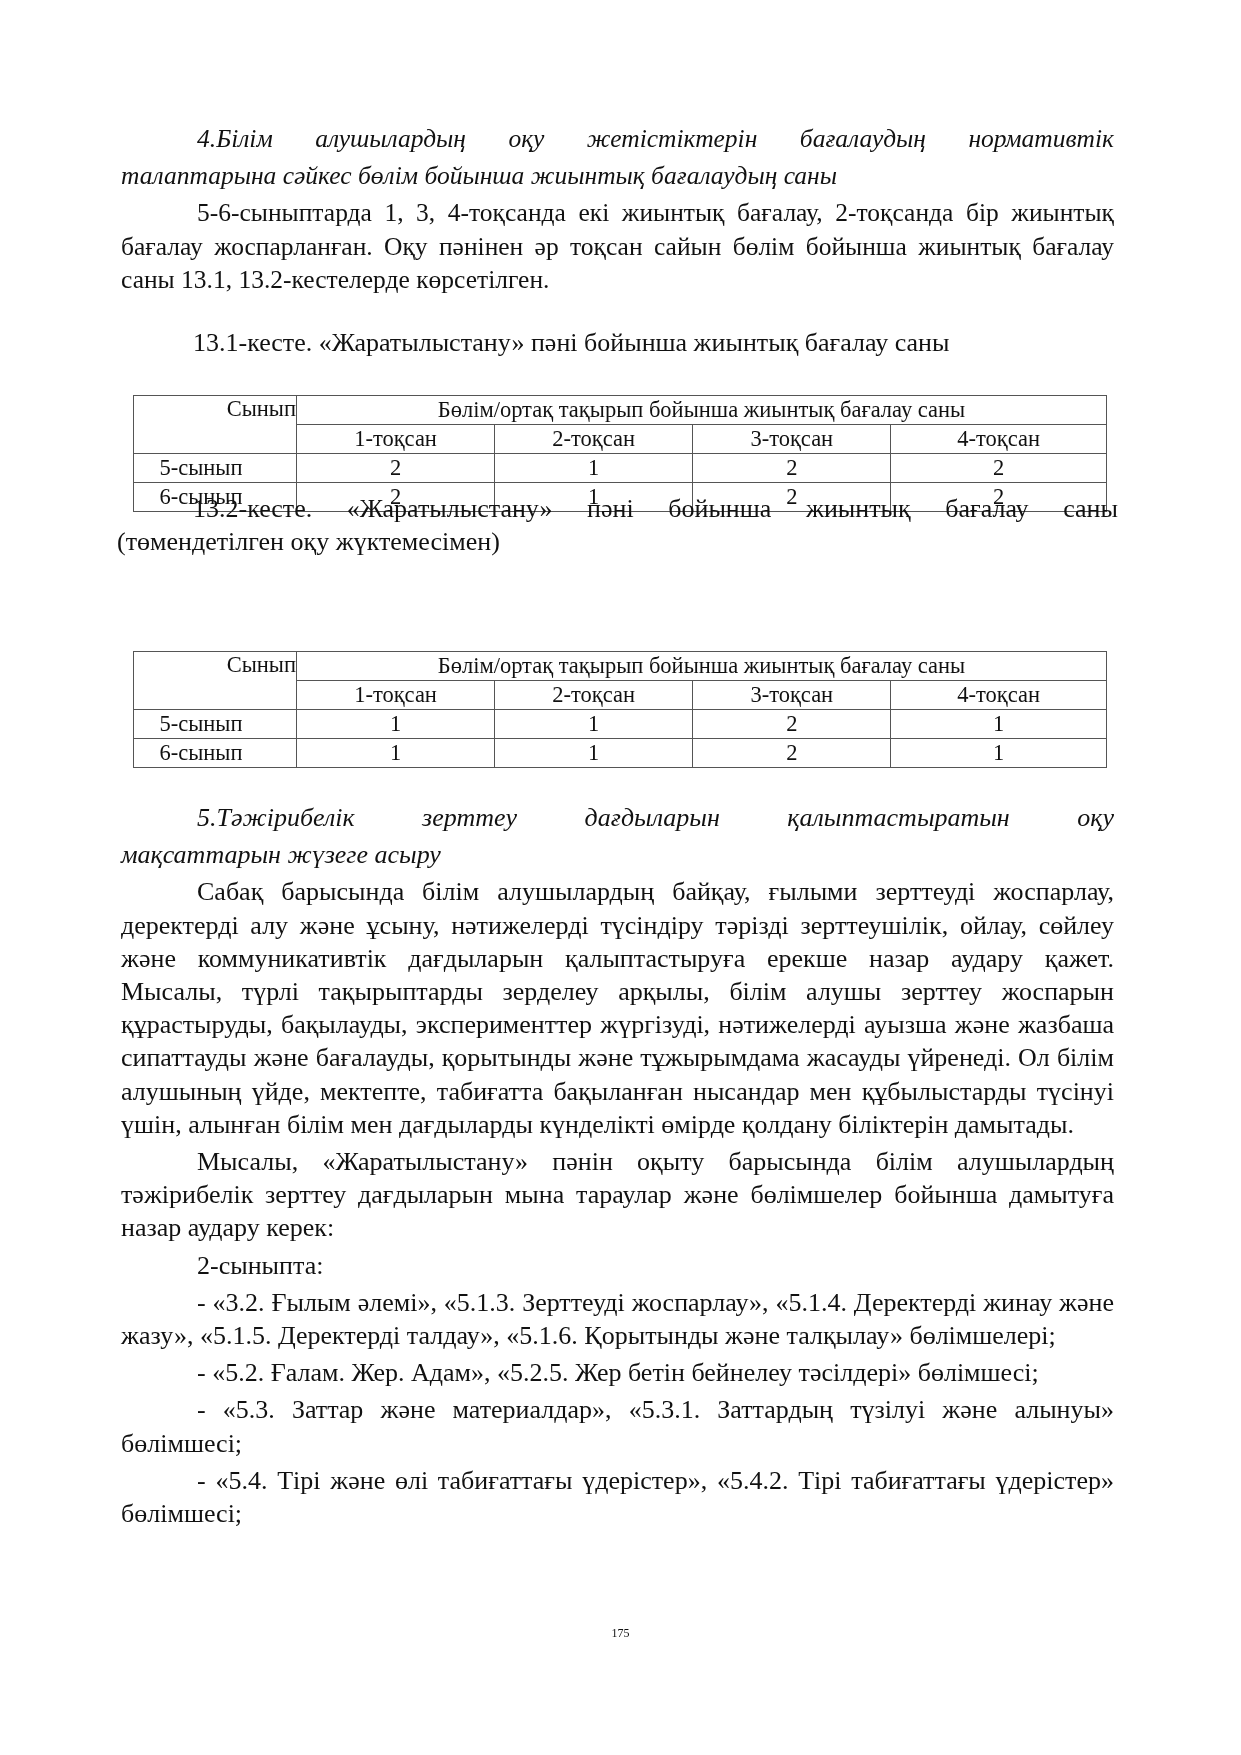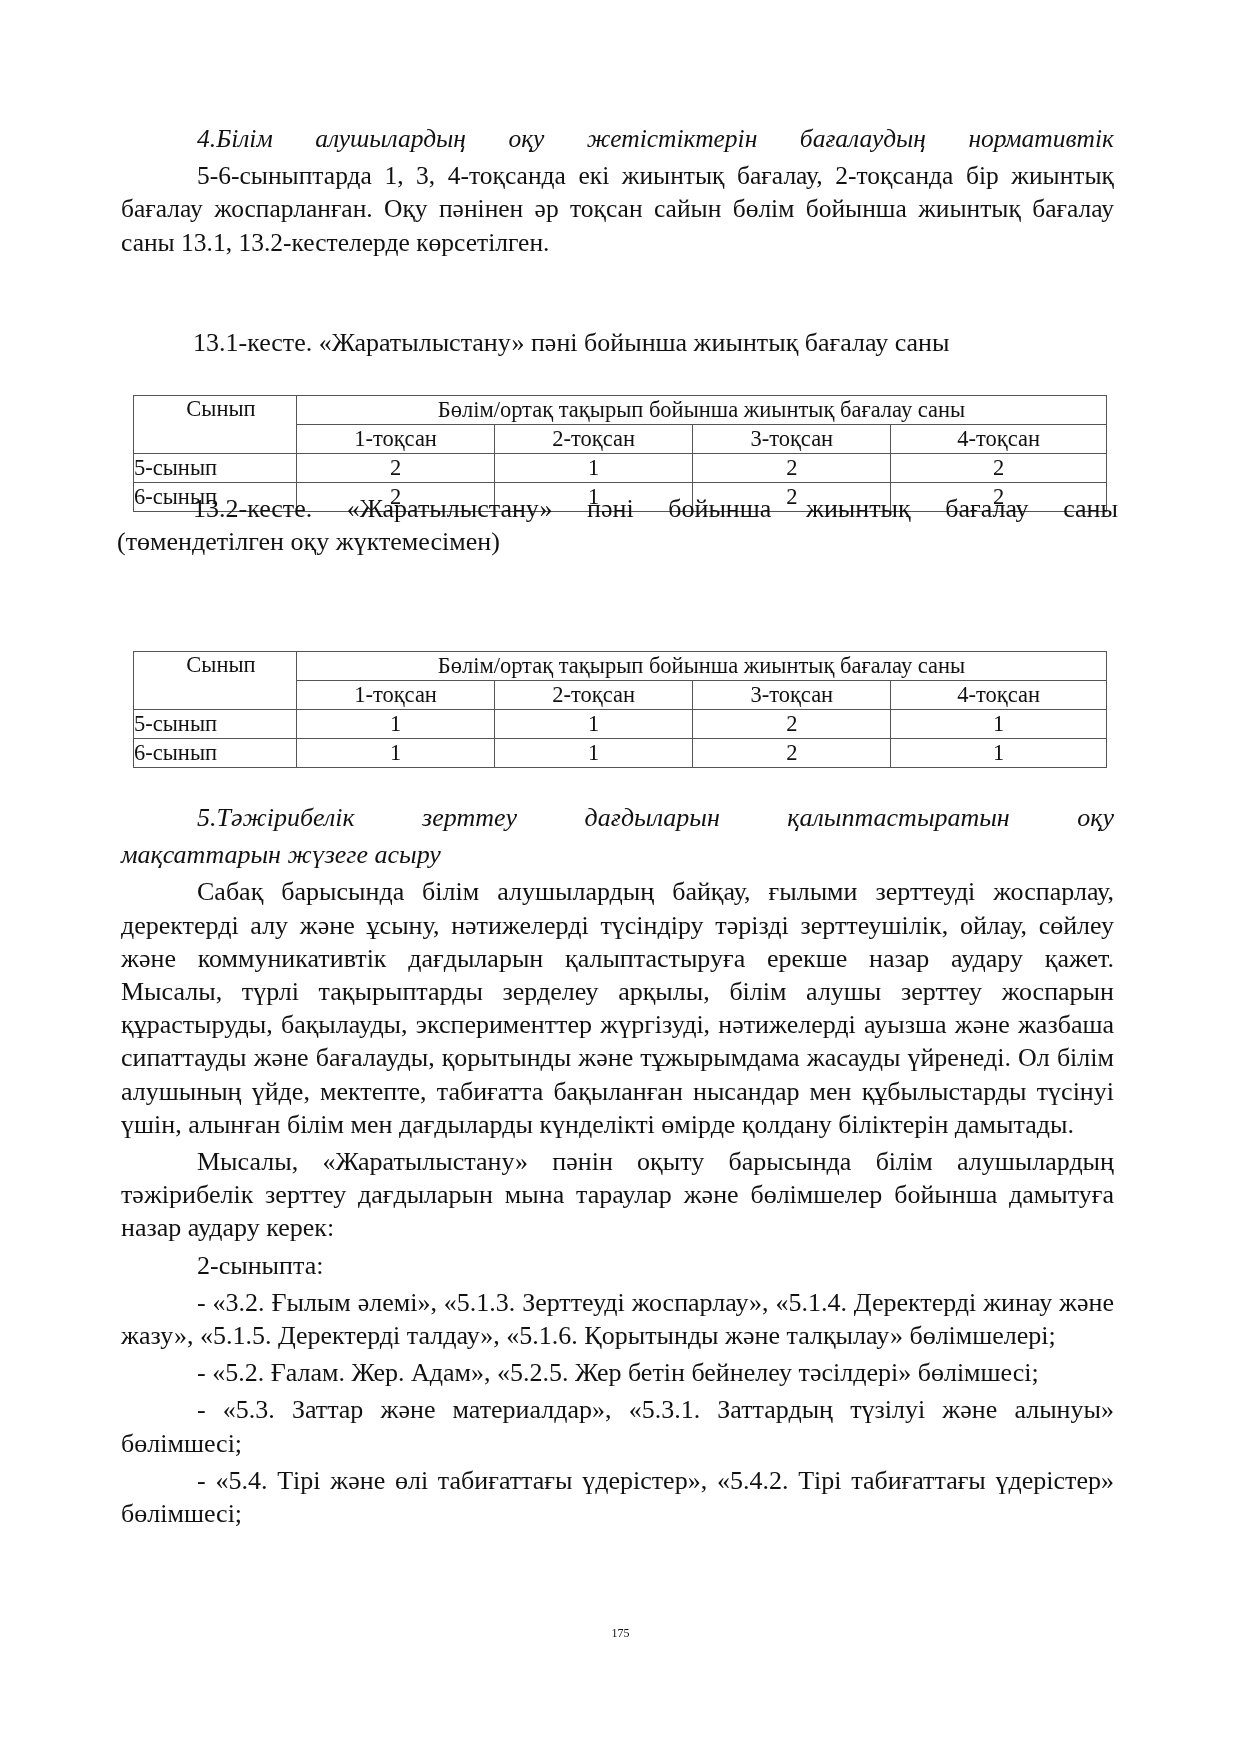--- a/index.html
+++ b/index.html
@@ -6,33 +6,34 @@
   body { width: 1241px; height: 1755px; position: relative; overflow: hidden;
          font-family: "Liberation Serif", "DejaVu Serif", serif; color: #111; }
   .page { position: absolute; left: 117px; top: 118px; width: 1001px; font-size: 25.5px; line-height: 33.2px; }
   .p { margin: 4px; text-align: justify; }
   .p.indent { text-indent: 76px; }
   .italic { font-style: italic; }
   .justify-last { text-align-last: justify; }
   .caption { margin: 0; }
   table.t { position: absolute; border-collapse: collapse; font-size: 22.5px; line-height: 26px; }
   table.t td { border: 1.5px solid #555; padding: 0; height: 28px; text-align: center; vertical-align: middle; }
-  table.t td.cls-head { text-align: center; vertical-align: top; padding-left: 12px; }
-  table.t td.cls { text-align: left; padding-right: 28px; }
+  table.t td.cls-head { text-align: right; vertical-align: top; padding-left: 12px; }
+  table.t td.cls { text-align: center; padding-right: 28px; }
   #table1 { left: 133px; top: 395px; width: 974px; }
   #table2 { left: 133px; top: 651px; width: 974px; }
   .c0 { width: 152px; } .c1 { width: 201px; margin-top: 44px; } .c2 { width: 201px; } .c3 { width: 201px; } .c4 { width: 219px; }
   .abs { position: absolute; left: 117px; width: 1001px; font-size: 26px; line-height: 33.2px; }
   .pagenum { position: absolute; top: 1626px; left: 0; width: 1241px; text-align: center; font-size: 12px; }
 </style>
 </head>
 <body>
 
 <div class="page">
   <p class="p indent italic justify-last">4.Білім алушылардың оқу жетістіктерін бағалаудың нормативтік</p>
+  <p class="p italic">талаптарына сәйкес бөлім бойынша жиынтық бағалаудың саны</p>
   <p class="p indent">5-6-сыныптарда 1, 3, 4-тоқсанда екі жиынтық бағалау, 2-тоқсанда бір жиынтық бағалау жоспарланған. Оқу пәнінен әр тоқсан сайын бөлім бойынша жиынтық бағалау саны 13.1, 13.2-кестелерде көрсетілген.</p>
 </div>
 
 <div class="abs" style="top:326px;">
   <p class="caption" style="text-indent:76px;">13.1-кесте. «Жаратылыстану» пәні бойынша жиынтық бағалау саны</p>
 </div>
 
 <table class="t" id="table1">
   <tbody>
       <tr>

